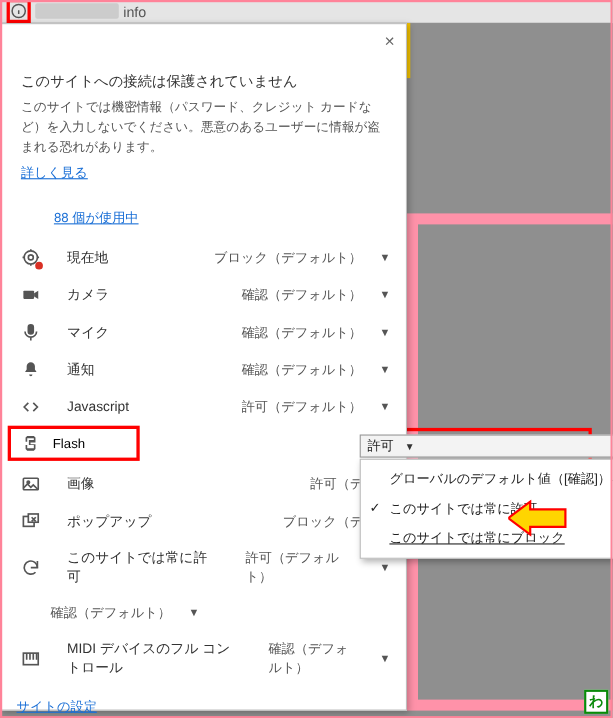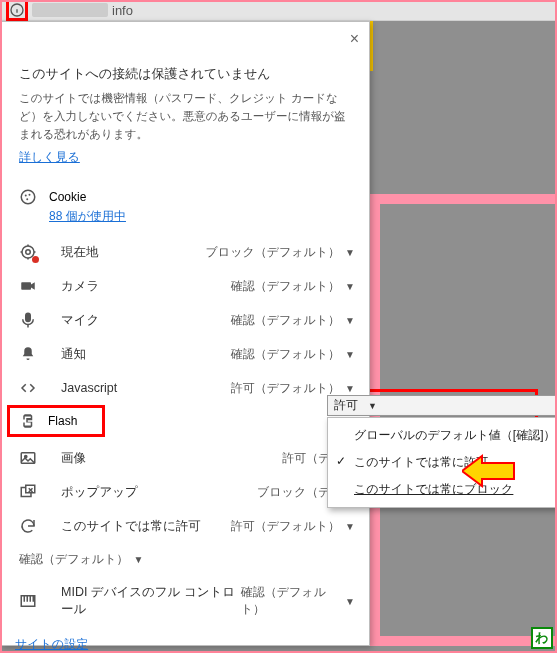--- a/index.html
+++ b/index.html
@@ -39,25 +39,25 @@
   .section-sep { height:1px; background:#e2e2e2; margin:0; }
   .cookie-block { padding:10px 18px 10px 18px; }
   .row-ic { display:flex; align-items:center; gap:12px; }
   .sub-link { margin-left:30px; margin-top:2px; }
   .perm-list { flex:1; overflow:visible; }
   .perm-row {
     display:flex; align-items:center; justify-content:space-between;
     padding:8px 14px 8px 18px; font-size:12.5px; color:#333;
   }
   .perm-left { display:flex; align-items:center; gap:24px; }
-  .perm-val { display:flex; align-items:center; gap:5px; color:#555; font-size:12px; cursor:pointer; }
+  .perm-val { display:flex; align-items:center; gap:16px; color:#555; font-size:12px; cursor:pointer;margin-left:27px; }
   .perm-val .caret { font-size:10px; color:#555; }
   .ic { width:18px; height:18px; display:flex; align-items:center; justify-content:center; color:#555; }
   .ic svg { width:18px; height:18px; }
-  .flash-row { border:3px solid #ff0000; margin-left:6px; margin-right:260px; padding:4px 8px; display:flex; align-items:center; gap:12px; width:98px; }
+  .flash-row { border:3px solid #ff0000; margin-left:6px; margin-right:260px; padding:4px 8px; display:flex; align-items:center; gap:12px; width:120px; }
   .footer-link { padding:10px 18px 14px 14px; }
   
   .dropdown-wrap { position:absolute; z-index:200; }
   .dropdown-button {
     border:1px solid #999; background:#f3f3f3; padding:1px 4px 1px 6px; font-size:12px;
     display:flex; align-items:center; gap:10px; cursor:pointer; color:#222;
   }
   .dropdown-caret { font-size:9px; color:#333; }
   .dropdown-menu {
     margin-top:1px; background:#fff; border:1px solid #bbb; box-shadow:2px 3px 6px rgba(0,0,0,0.3);
@@ -97,31 +97,20 @@
 
     <div class="panel-head">
       <div class="title">このサイトへの接続は保護されていません</div>
       <div class="desc">このサイトでは機密情報（パスワード、クレジット カードなど）を入力しないでください。悪意のあるユーザーに情報が盗まれる恐れがあります。</div>
       <div style="margin-top:4px;"><span class="link">詳しく見る</span></div>
     </div>
 
     <div class="section-sep"></div>
 
     <div class="cookie-block">
-      <div class="row-ic">
-        <span class="ic">
-          <svg viewBox="0 0 24 24" fill="#555">
-              <circle cx="12" cy="12" r="9" fill="none" stroke="#555" stroke-width="2"></circle>
-              <circle cx="9" cy="10" r="1.3"></circle>
-              <circle cx="14" cy="9" r="1.3"></circle>
-              <circle cx="11" cy="15" r="1.3"></circle>
-            </svg>
-        </span>
-        <span>Cookie</span>
-      </div>
       <div class="sub-link"><span class="link">88 個が使用中</span></div>
     </div>
 
     <div class="section-sep"></div>
 
     <div class="perm-list">
 
       <div class="perm-row">
         <div class="perm-left">
           <span class="ic" style="position:relative">

